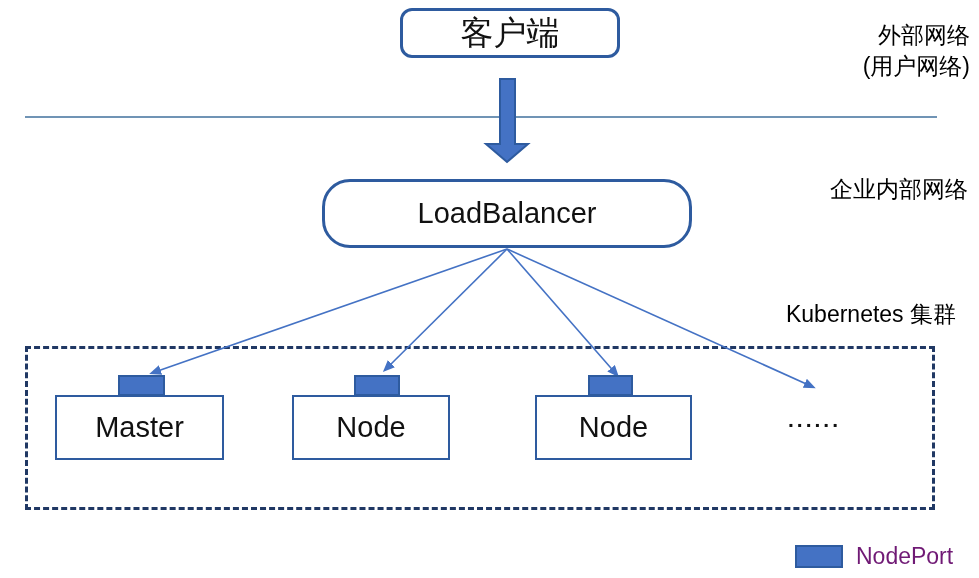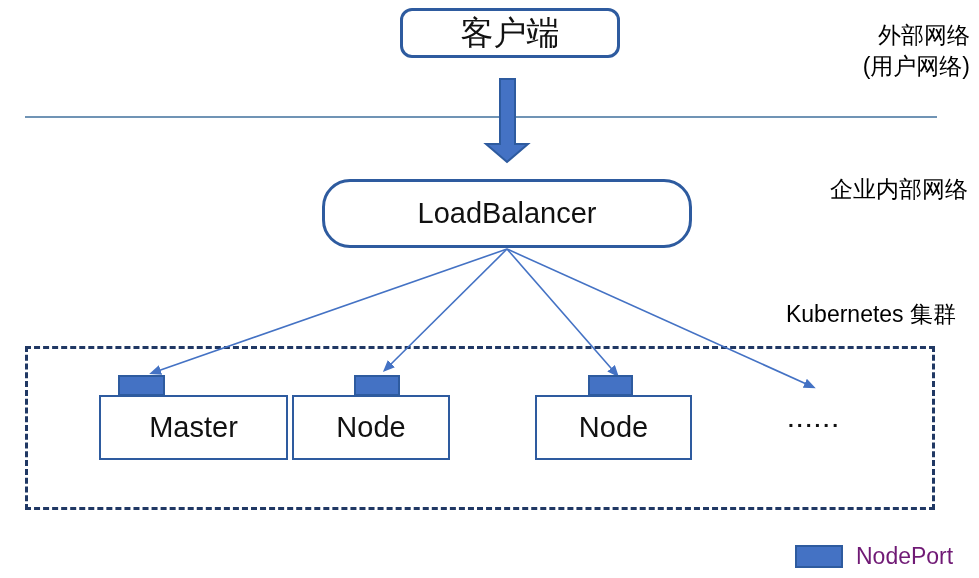--- a/index.html
+++ b/index.html
@@ -35,21 +35,21 @@
     left:400px;top:8px;width:220px;height:50px;
     border-radius:12px;font-size:33px;
   }
   .lb-box{
     left:322px;top:179px;width:370px;height:69px;
     border-radius:28px;font-size:29px;
   }
   .node-box{
     top:395px;height:65px;font-size:29px;border-width:2.5px;
   }
-  .node-box.n0{left:55px;width:189px;margin-left:44px;}
+  .node-box.n0{left:55px;width:169px;}
   .node-box.n1{left:292px;width:158px;}
   .node-box.n2{left:535px;width:157px;}
   .nodeport-rect{
     position:absolute;top:375px;height:21px;
     background:var(--accent-blue);
     border:2px solid var(--border-blue);
   }
   .nodeport-rect.p0{left:118px;width:47px;}
   .nodeport-rect.p1{left:354px;width:46px;}
   .nodeport-rect.p2{left:588px;width:45px;}

